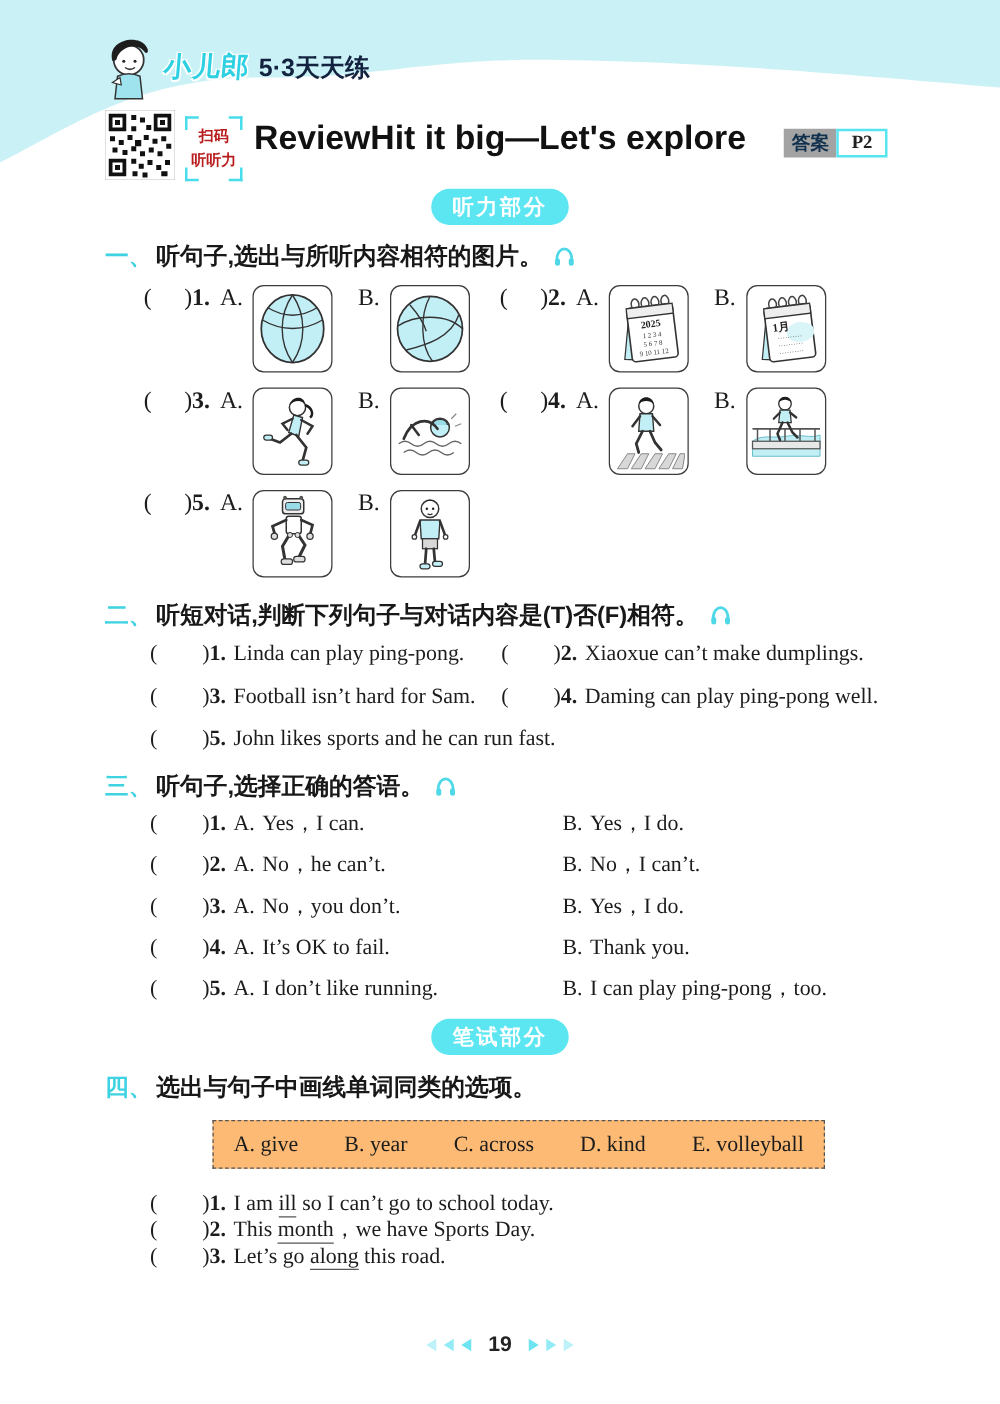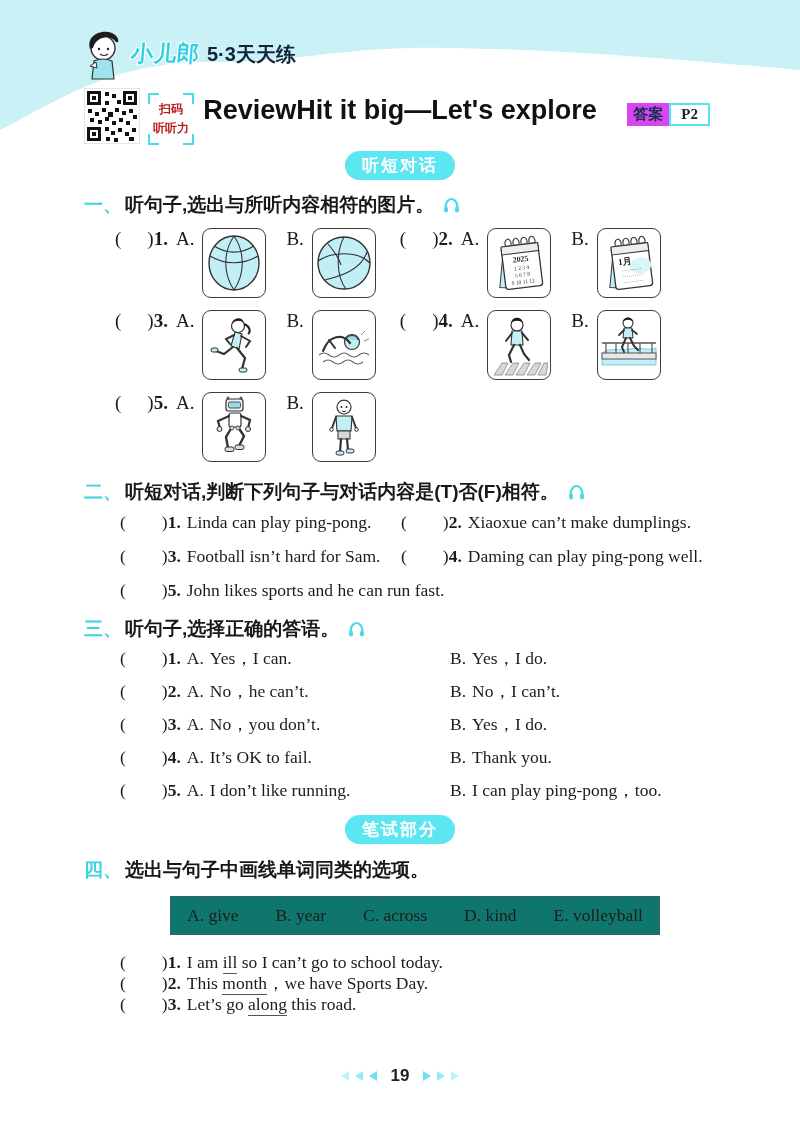--- a/index.html
+++ b/index.html
@@ -18,21 +18,21 @@
          font-weight:700;font-size:12px;color:#b91c1c;}
   .qrcap i{position:absolute;width:9px;height:9px;border:0 solid #49dcea;}
   .qrcap i.tl{top:0;left:0;border-top-width:2px;border-left-width:2px;}
   .qrcap i.tr{top:0;right:0;border-top-width:2px;border-right-width:2px;}
   .qrcap i.bl{bottom:0;left:0;border-bottom-width:2px;border-left-width:2px;}
   .qrcap i.br{bottom:0;right:0;border-bottom-width:2px;border-right-width:2px;}
   .title{position:absolute;left:0;right:0;top:95px;text-align:center;
          font-family:"Liberation Sans",sans-serif;font-weight:800;font-size:27px;color:#111;}
   .title .t1{}
   .answer{position:absolute;right:90px;top:103px;display:flex;align-items:stretch;font-size:15px;}
-  .answer .alabel{background:#d946ef;color:#10304e;font-family:"Liberation Sans",sans-serif;
+  .answer .alabel{background:#a3a3a3;color:#10304e;font-family:"Liberation Sans",sans-serif;
                   font-weight:800;padding:0 6px;display:flex;align-items:center;}
   .answer .apage{background:#fff;border:2px solid #57e4f1;font-weight:700;padding:1px 10px;
                  display:flex;align-items:center;color:#222;}
   
   .badge{position:absolute;left:50%;transform:translateX(-50%);background:#5ce6f2;color:#fff;
          font-family:"Liberation Sans",sans-serif;font-weight:800;font-size:17px;
          padding:3px 17px;border-radius:15px;letter-spacing:2px;}
   
   .shead{position:absolute;left:84px;font-family:"Liberation Sans",sans-serif;font-weight:800;
          font-size:19px;color:#181818;display:flex;align-items:center;gap:3px;white-space:nowrap;}
@@ -52,21 +52,21 @@
   .s2grid{position:absolute;left:120px;top:512px;width:606px;display:grid;
           grid-template-columns:281px 1fr;row-gap:13px;font-size:17.5px;line-height:21px;}
   .s3grid{position:absolute;left:120px;top:648px;width:606px;display:grid;
           grid-template-columns:330px 1fr;row-gap:12px;font-size:17.5px;line-height:21px;}
   .span2{grid-column:1/3;}
   .qn2{font-weight:700;margin-right:6px;}
   .qgap{display:inline-block;width:36px;}
   
   .bank{position:absolute;left:170px;top:896px;width:490px;box-sizing:border-box;
         border:1.6px dashed #555;padding:8px 16px;display:flex;justify-content:space-between;
-        font-size:17.5px;background:#0f766e;gap:11px;}
+        font-size:17.5px;background:#fdba74;gap:11px;}
   .s4list{position:absolute;left:120px;top:952px;display:flex;flex-direction:column;
           font-size:17.5px;line-height:21px;}
   .ul{border-bottom:1.6px solid #555;padding-bottom:1px;}
   
   .footer{position:absolute;top:1066px;left:0;right:0;display:flex;justify-content:center;
           align-items:center;gap:6px;font-family:"Liberation Sans",sans-serif;font-weight:700;
           font-size:17px;color:#222;}
   .tri{width:0;height:0;border-top:5px solid transparent;border-bottom:5px solid transparent;}
   .tri.l1{border-right:8px solid #bdf2f9;} .tri.l2{border-right:8px solid #93ebf5;} .tri.l3{border-right:8px solid #6fe4f1;}
   .tri.r1{border-left:8px solid #6fe4f1;} .tri.r2{border-left:8px solid #93ebf5;} .tri.r3{border-left:8px solid #bdf2f9;}
@@ -152,21 +152,21 @@
 
   <div class="title">
     <span class="t1">Review</span><span>Hit it big—Let's explore</span>
   </div>
 
   <div class="answer">
     <span class="alabel">答案</span>
     <span class="apage">P2</span>
   </div>
 
-  <div class="badge" style="top:151px;">听短对话</div>
+  <div class="badge" style="top:151px;">听力部分</div>
 
   <div class="shead" style="top:192px;">
     <span class="snum">一、</span>
     <span>听句子,选出与所听内容相符的图片。</span>
     <svg width="19" height="17" viewBox="0 0 19 17">
       <path d="M3.5,11 C3.5,4.5 7,2 9.5,2 C12,2 15.5,4.5 15.5,11" stroke="#4fd9e8" stroke-width="2.2" fill="none"></path>
       <rect x="2" y="9.5" width="4" height="6" rx="2" fill="#4fd9e8"></rect>
       <rect x="13" y="9.5" width="4" height="6" rx="2" fill="#4fd9e8"></rect>
     </svg>
   </div>

